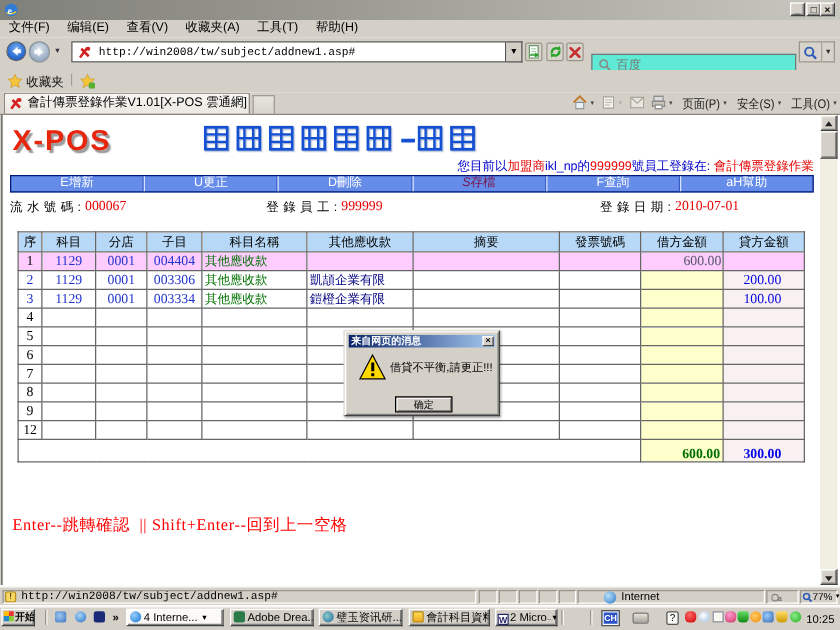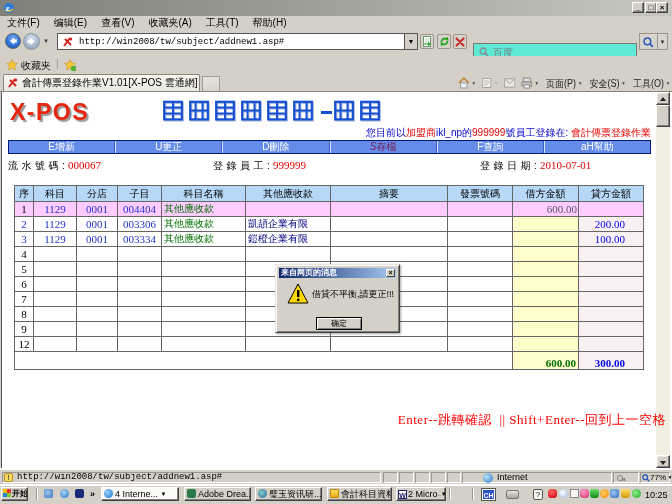--- a/index.html
+++ b/index.html
@@ -55,21 +55,21 @@
 #tbl .hd td{background:#b7d9f7;height:16px;text-align:center;color:#000}
 #tbl .r td{height:15px}
 #tbl .num{font-family:"Liberation Serif",serif;font-size:11px;text-align:center;color:#2233cc}
 #tbl .seq{text-align:center;color:#000;font-family:"Liberation Serif",serif;font-size:11px}
 #tbl .pink td{background:#ffccff}
 #tbl .grn{color:#007000;padding-left:2px}
 #tbl .nvy{color:#000080;padding-left:2px}
 #tbl .dr{background:#ffffcc;text-align:right;padding-right:2px}
 #tbl .cr{background:#f8f0f1;text-align:right;padding-right:18px;color:#0000e8;font-family:"Liberation Serif",serif;font-size:11px}
 #tbl .tot td{height:18px;vertical-align:bottom}
-#redline{left:10px;top:411px;width:656px;text-align:right;font-size:13px;letter-spacing:0.5px;color:#f00;font-family:"Liberation Serif",serif}
+#redline{left:10px;top:411px;width:656px;text-align:left;font-size:13px;letter-spacing:0.5px;color:#f00;font-family:"Liberation Serif",serif}
 .cjk{font-family:"Liberation Sans",sans-serif}
 
 #dlg{left:275px;top:264px;width:125px;height:69px;background:#d4d0c8;border:1px solid;border-color:#e8e4dc #404040 #404040 #e8e4dc;box-shadow:inset 1px 1px 0 #fff,inset -1px -1px 0 #808080,1px 1px 2px rgba(0,0,0,.35)}
 #dlgtitle{position:absolute;left:3px;top:3px;right:3px;height:10px;background:linear-gradient(90deg,#0a246a,#a6caf0);color:#fff;font-size:8px;font-weight:bold;line-height:10px;padding-left:2px}
 #dlgx{position:absolute;right:1px;top:1px;width:9px;height:8px;z-index:3;background:#d4d0c8;border:1px solid;border-color:#fff #404040 #404040 #fff;font-size:7px;line-height:6px;text-align:center;color:#000;font-weight:bold}
 #dlgtext{position:absolute;left:36px;top:23px;font-size:9px;color:#000}
 #okbtn{position:absolute;left:40px;top:52px;width:46px;height:13px;background:#d4d0c8;border:1px solid #000;box-shadow:inset 1px 1px 0 #fff,inset -1px -1px 0 #808080;font-size:8px;text-align:center;line-height:11px;color:#000}
 
 #statusbar{left:0;top:469px;width:672px;height:15px;background:#d4d0c8;border-top:1px solid #fff;font-size:9px;color:#000}
 .sp{position:absolute;top:2px;height:11px;border:1px solid;border-color:#9a968c #fff #fff #9a968c}

